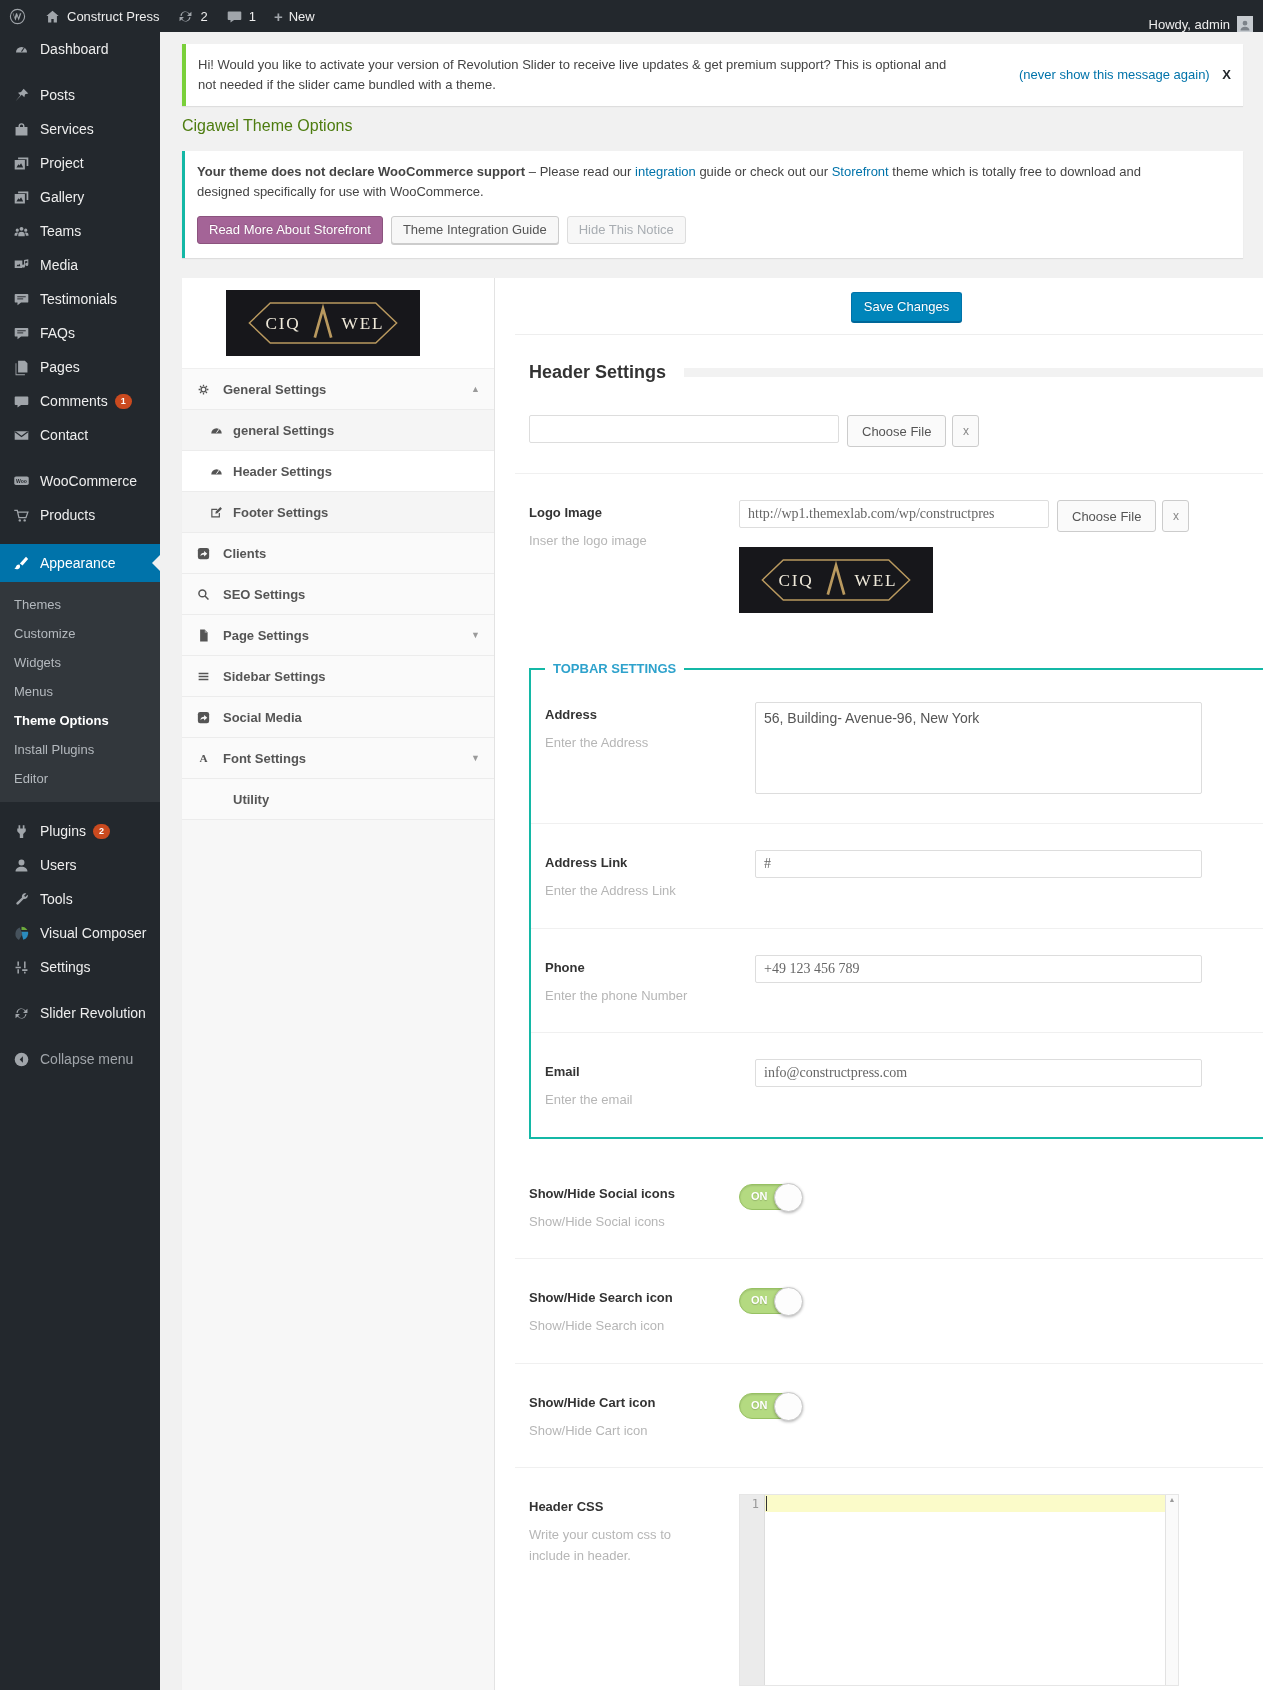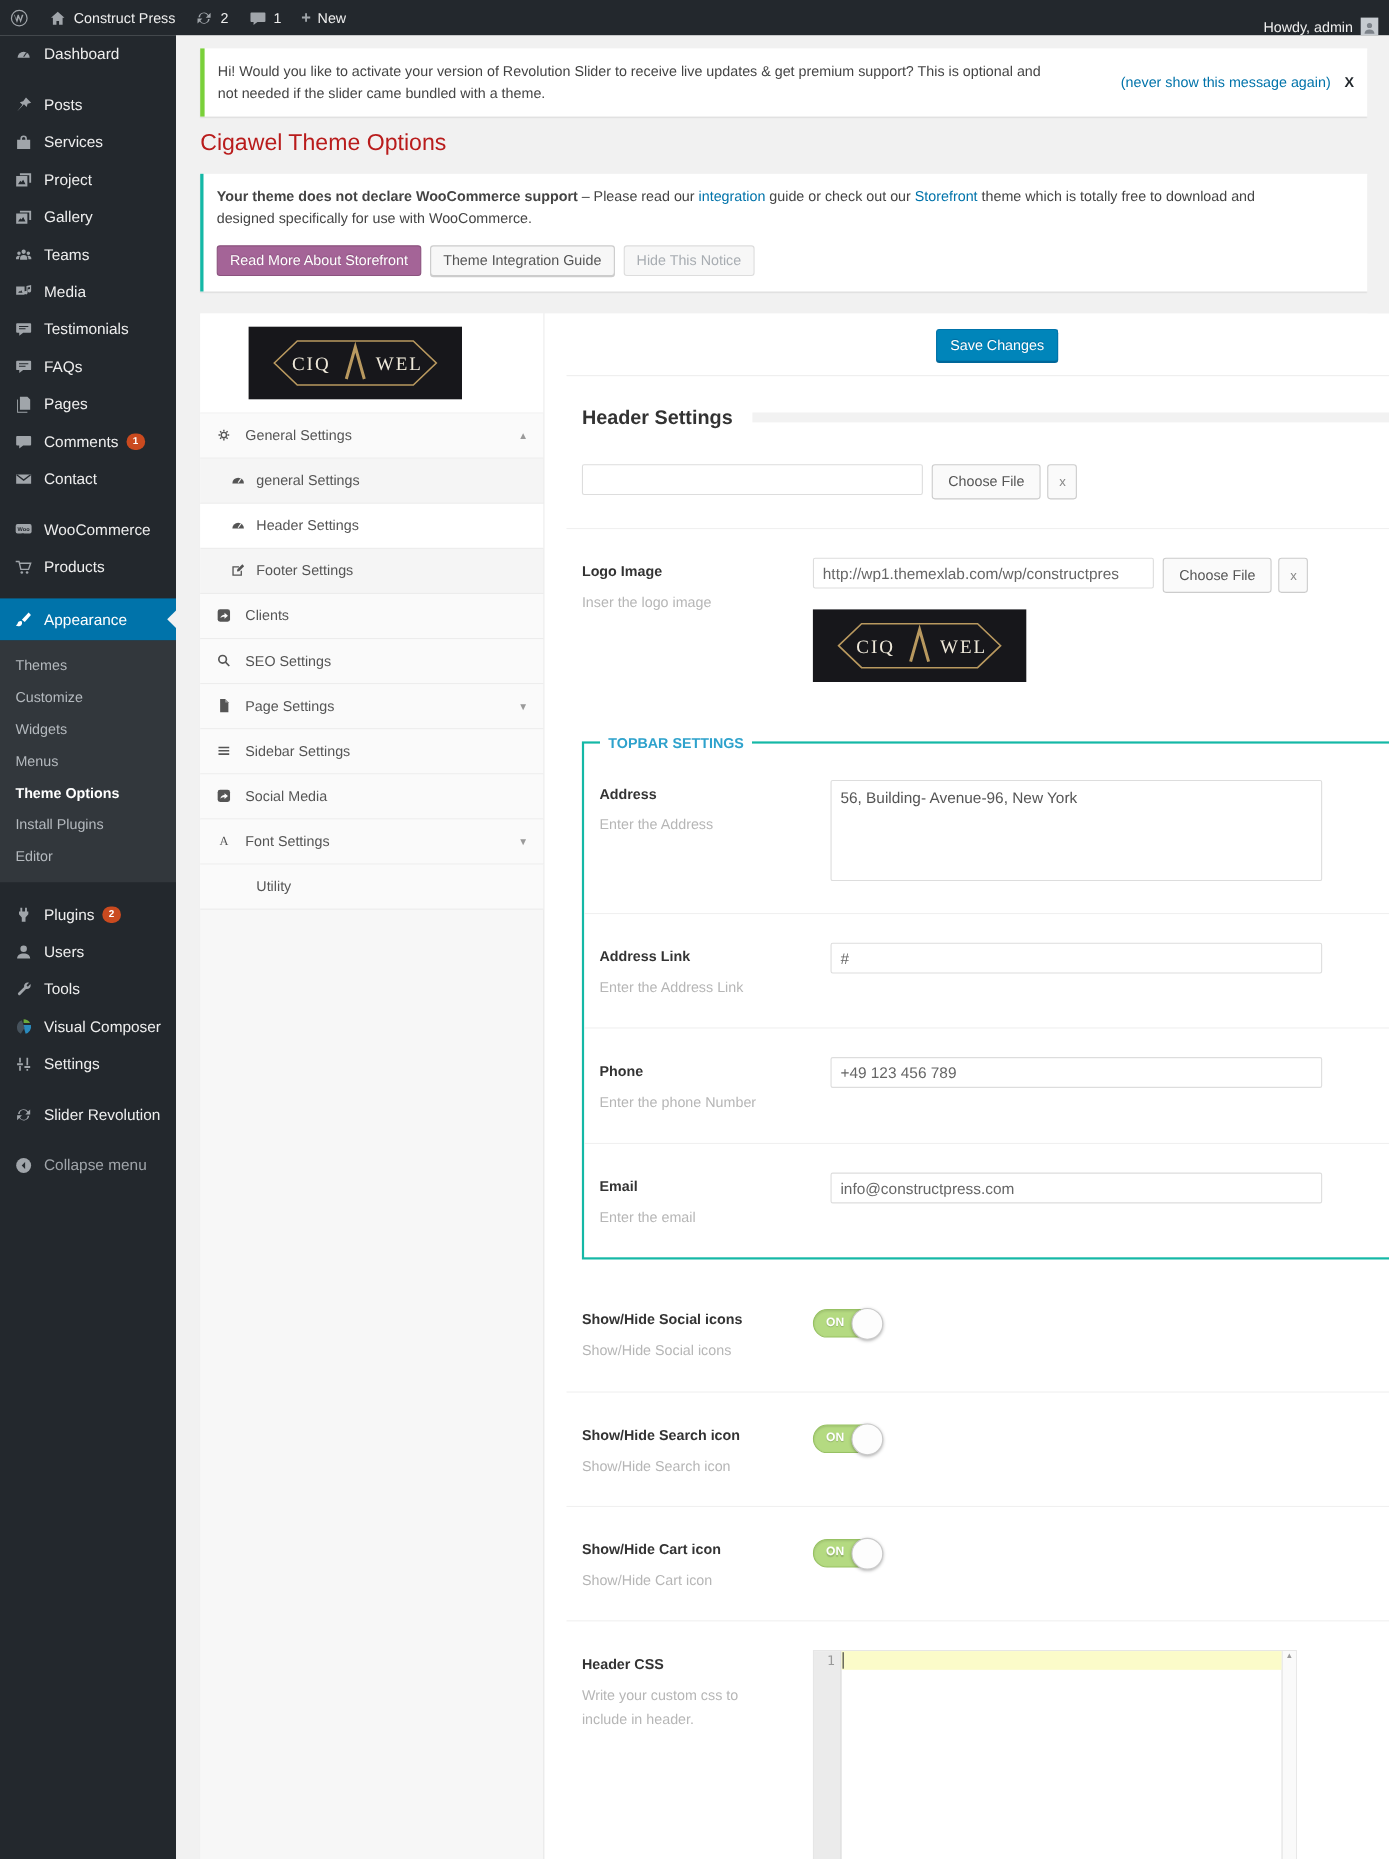--- a/index.html
+++ b/index.html
@@ -35,34 +35,34 @@
   
   .content{position:absolute;left:160px;top:32px;right:0;bottom:0;padding:0 20px 0 22px}
   .notice{background:#fff;box-shadow:0 1px 1px rgba(0,0,0,.08);padding:1px 12px;margin-top:12px}
   .notice-green{border-left:4px solid #7ad03a}
   .notice-purple{border-left:3px solid #14b8a6}
   .notice p{margin:10px 0;font-size:13px;color:#444;line-height:1.55}
   .notice .msg{display:inline-block;max-width:760px}
   .dismiss-wrap{float:right;margin:10px 0 0 14px;white-space:nowrap}
   a.link{color:#0073aa;text-decoration:none;cursor:pointer}
   .dismiss-x{color:#23282d;margin-left:9px;font-weight:bold;cursor:pointer;font-size:13px}
-  h1.page-title{font-size:21px;font-weight:400;color:#b91c1c;padding:10px 0 2px;line-height:1.3}
+  h1.page-title{font-size:16px;font-weight:400;color:#4d7c0f;padding:10px 0 2px;line-height:1.3}
   .wc-msg{max-width:950px}
   .wc-buttons{display:flex;gap:8px;margin:14px 0 13px}
   .btn{display:inline-block;font-size:13px;line-height:26px;padding:0 11px;border-radius:3px;border:1px solid;cursor:pointer;text-decoration:none}
   .btn-purple{background:#a46497;border-color:#8b537e;color:#fff;text-shadow:0 -1px 1px #8b537e}
   .btn-white{background:#f7f7f7;border-color:#ccc;color:#555;box-shadow:0 1px 0 #ccc}
   .btn-ghost{background:#f7f7f7;border-color:#ddd;color:#a8adb2}
 
   
   .panel{display:flex;align-items:stretch;margin-top:20px;background:#f7f7f7;box-shadow:0 1px 1px rgba(0,0,0,.04)}
   .vp-nav{flex:0 0 313px;width:313px;background:#f7f7f7;border-right:1px solid #e3e3e3}
   .vp-logo-area{background:#fff;padding:12px 0 12px 44px;border-bottom:1px solid #efefef}
   .vp-logo{width:194px;height:66px;background:#17171b;display:flex;align-items:center;justify-content:center}
-  .vp-menu-item{display:flex;align-items:center;height:41px;padding:0 14px 0 13px;border-bottom:1px solid #ececec;background:#fafafa;font-size:13px;font-weight:normal;color:#555;cursor:pointer}
+  .vp-menu-item{display:flex;align-items:center;height:41px;padding:0 14px 0 13px;border-bottom:1px solid #ececec;background:#fafafa;font-size:13px;font-weight:bold;color:#555;cursor:pointer}
   .vp-ico{width:16px;flex:0 0 16px;margin-right:12px;color:#555;display:flex;justify-content:center;align-items:center}
   .vp-ico svg{width:15px;height:15px}
   .vp-menu-item.sub{padding-left:26px;background:#f5f5f5}
   .vp-menu-item.sub .vp-ico{margin-right:9px}
   .vp-menu-item.sub.active{background:#fff}
   .vp-menu-item.noicon{padding-left:51px}
   .vp-caret{margin-left:auto;font-size:9px;color:#9a9a9a}
 
   .vp-main{flex:1;background:#fff;padding:0 20px}
   .vp-save-row{display:flex;justify-content:center;padding:14px 0 12px;border-bottom:1px solid #eee}
@@ -71,21 +71,21 @@
   .vp-section-head h3{font-size:18px;font-weight:600;color:#333}
   .vp-head-strip{flex:1;height:9px;background:#f2f2f2;margin-left:18px}
 
   .vp-field{display:flex;padding:26px 0 26px 14px;border-bottom:1px solid #f0f0f0}
   .vp-field.noline{border-bottom:none}
   .vp-label{flex:0 0 210px;width:210px;padding-top:5px}
   .vp-label b{font-size:13px;color:#333}
   .vp-desc{margin-top:10px;font-size:13px;color:#b6b6b6;line-height:1.65;max-width:175px}
   .vp-control{flex:1}
   .row-inline{display:flex;}
-  input.vp-input{height:28px;border:1px solid #ddd;background:#fff;padding:0 8px;font-family:Liberation Sans, sans-serif;font-size:14px;color:#666;width:310px;border-radius:2px}
+  input.vp-input{height:28px;border:1px solid #ddd;background:#fff;padding:0 8px;font-family:Liberation Serif, serif;font-size:14px;color:#666;width:310px;border-radius:2px}
   input.vp-input-long{width:447px}
   textarea.vp-textarea{width:447px;height:92px;border:1px solid #ddd;padding:7px 8px;font-family:"Liberation Sans","DejaVu Sans",sans-serif;font-size:14px;color:#555;resize:none;border-radius:2px}
   .ta-wrap{position:relative;width:527px}
   .ta-grip{position:absolute;right:3px;bottom:4px;font-size:8px;color:#bbb;pointer-events:none}
   .btn-file{height:32px;padding:0 14px;margin-left:8px;background:#fafafa;border:1px solid #ccc;border-radius:3px;color:#555;font-size:13px;cursor:pointer}
   .btn-x{height:32px;width:27px;margin-left:6px;background:#fafafa;border:1px solid #ccc;border-radius:3px;color:#888;font-size:12px;cursor:pointer}
   .logo-preview{margin-top:15px;width:194px;height:66px;background:#17171b;display:flex;align-items:center;justify-content:center}
 
   fieldset.vp-topbar{border:2px solid #14b8a6;margin:22px 0 0 14px;padding:0 14px 0 0}
   fieldset.vp-topbar legend{color:#2ea2cc;font-size:13px;font-weight:bold;padding:0 8px;margin-left:14px}

